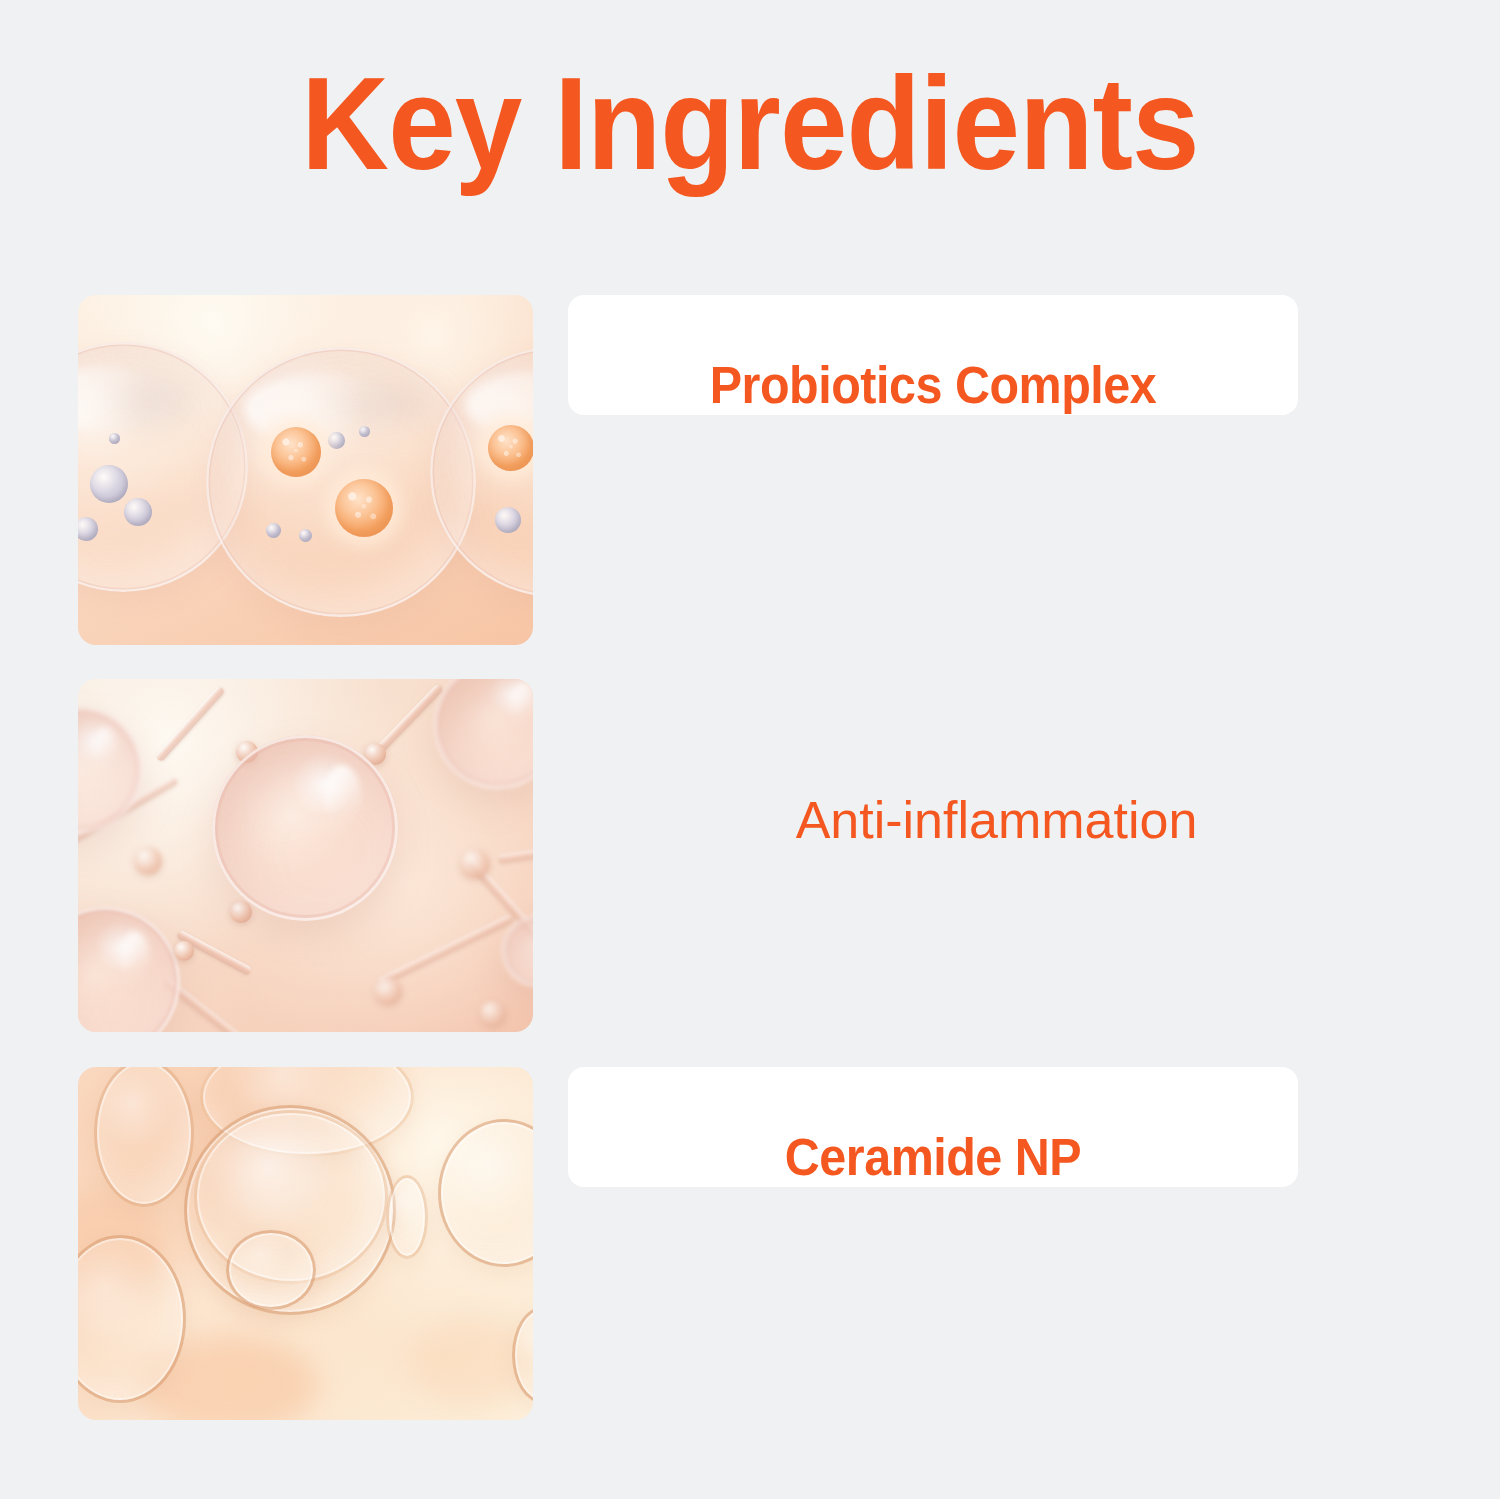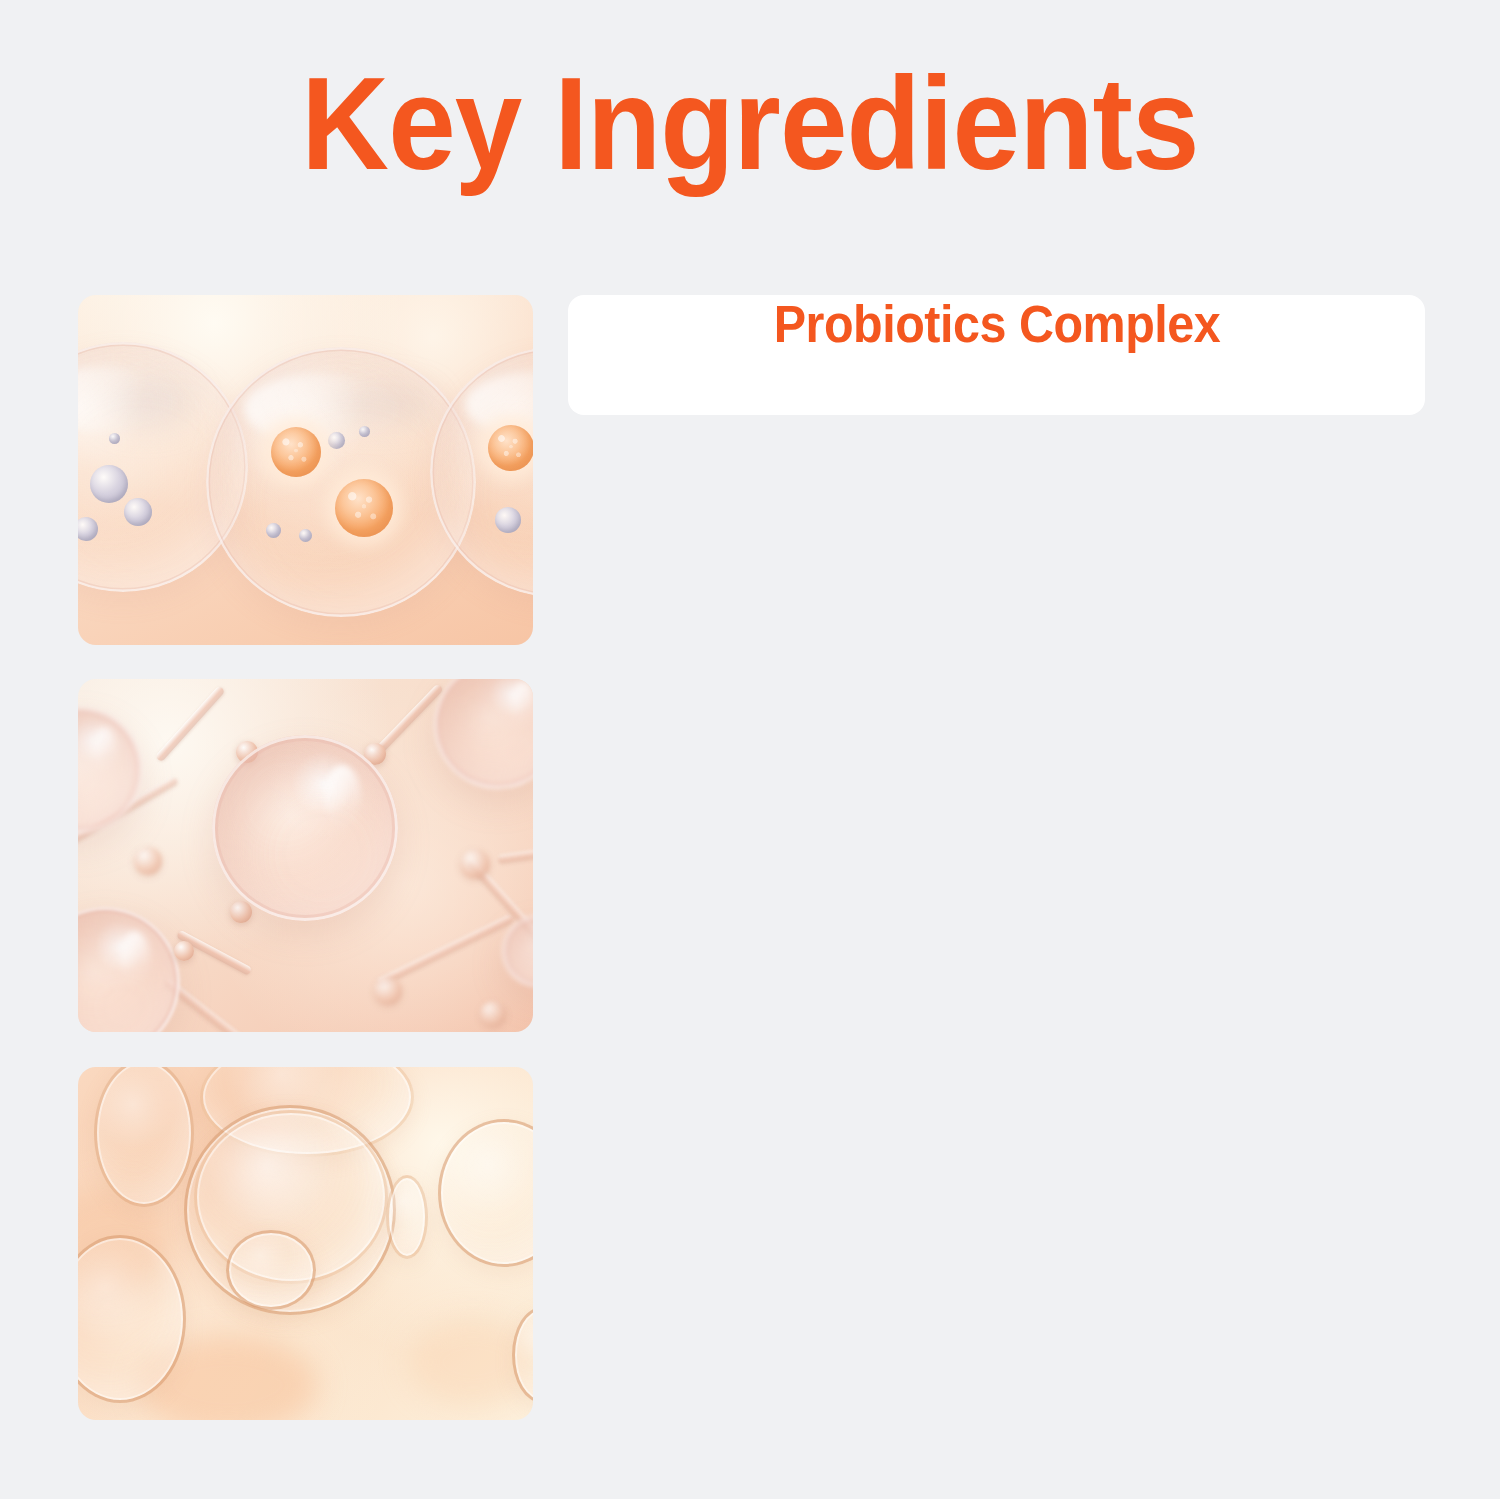--- a/index.html
+++ b/index.html
@@ -223,26 +223,26 @@
   }
   .bl-1 { left: 60px;  top: 268px; width: 180px; height: 100px; }
   .bl-2 { left: -30px; top: 120px; width: 120px; height: 110px; background: rgba(245,182,140,0.32); }
   .bl-3 { left: 330px; top: 250px; width: 130px; height: 90px;  background: rgba(250,206,168,0.35); }
 
   
   .name-card {
     position: absolute;
     left: 568px;
     top: 0;
-    width: 857px;
+    width: 730px;
     height: 120px;
     background: #FFFFFF;
     border-radius: 16px;
     display: flex;
-    align-items: flex-start;
+    align-items: flex-end;
     justify-content: center;
   }
   .name-text {
     font-size: 51px;
     font-weight: 700;
     color: #F4571F;
     letter-spacing: -0.5px;
     transform: scaleX(0.95);
     white-space: nowrap;
   }
@@ -287,20 +287,21 @@
 
     <span class="microbe mic-1"></span>
     <span class="microbe mic-2"></span>
     <span class="microbe mic-3"></span>
   </div>
 
   <div class="name-card">
     <span class="name-text">Probiotics Complex</span>
   </div>
 
+  <div class="benefit-text benefit-1">Anti-inflammation</div>
 </section>
 
 <section class="row row-2">
 
   <div class="thumb img-molecule">
     <span class="bond bond-blur" style="left:-40px; top:176px; width:160px; transform:rotate(-30deg);"></span>
     <span class="bond bond-blur" style="left:88px;  top:298px; width:150px; transform:rotate(38deg);"></span>
     <span class="bond bond-blur" style="left:300px; top:300px; width:150px; transform:rotate(-26deg);"></span>
     <span class="bond bond-blur" style="left:392px; top:178px; width:140px; transform:rotate(48deg);"></span>
     <span class="bond bond-blur" style="left:420px; top:176px; width:120px; transform:rotate(-8deg);"></span>
@@ -341,14 +342,17 @@
     <span class="ring rg-2"></span>
     <span class="ring rg-1"></span>
     <span class="ring ring-soft rg-3"></span>
     <span class="ring rg-4"></span>
     <span class="ring rg-5"></span>
     <span class="ring rg-6"></span>
     <span class="ring rg-8"></span>
     <span class="ring rg-9"></span>
   </div>
 
+  <div class="name-card">
+    <span class="name-text">Ceramide NP</span>
+  </div>
 
 </section>
 
 </body></html>

